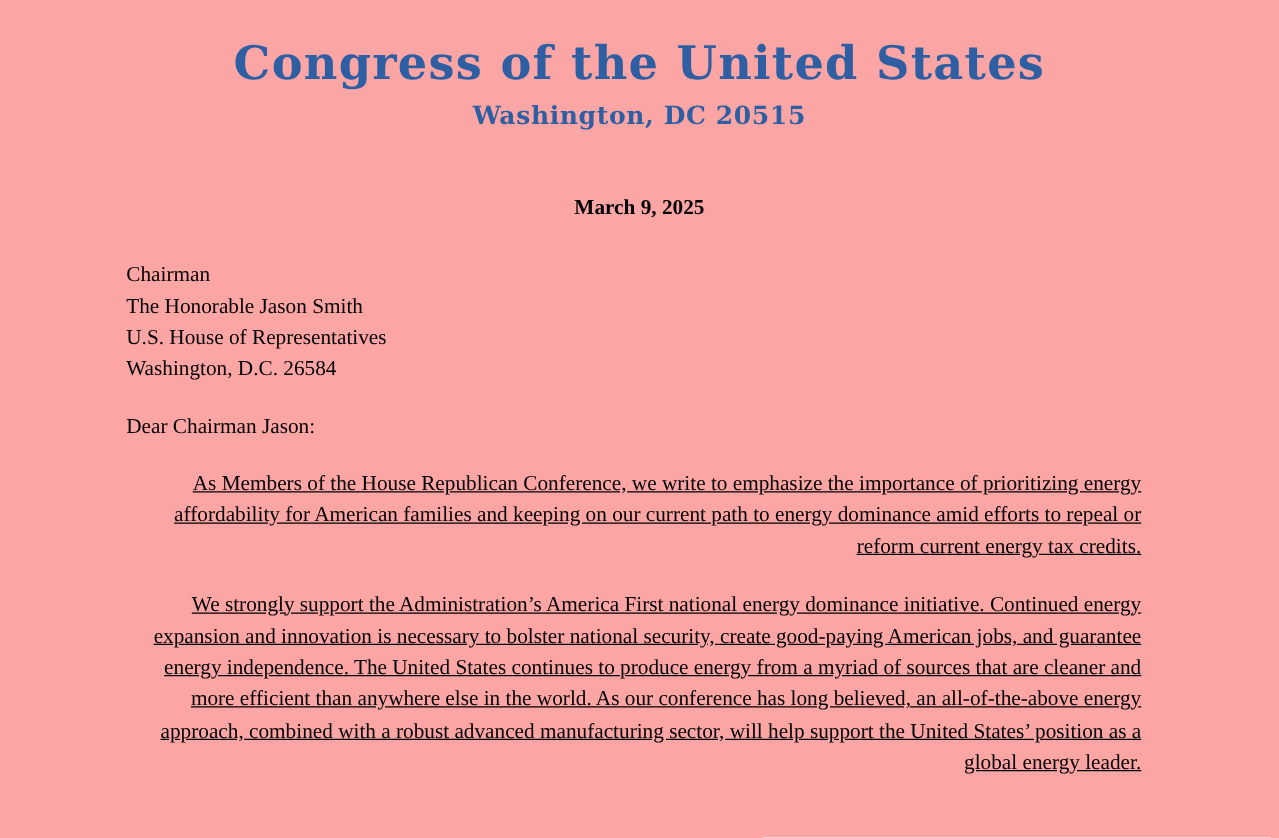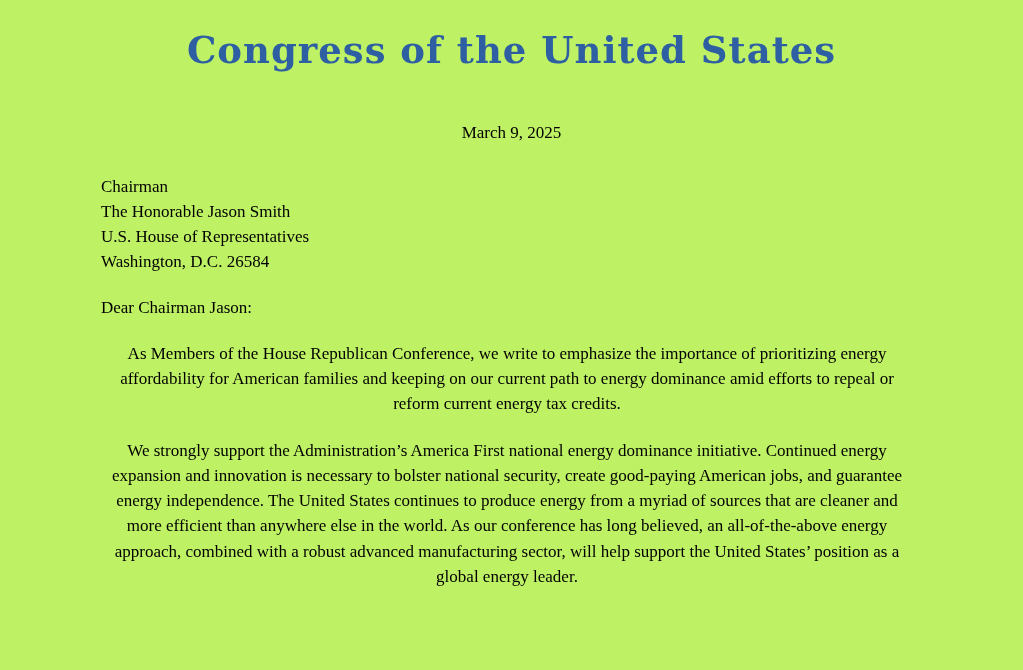--- a/index.html
+++ b/index.html
@@ -4,21 +4,21 @@
 <style>
   html, body {
     margin: 0;
     padding: 0;
     background: #ffffff;
   }
   .page {
     position: relative;
     width: 1023px;
     height: 670px;
-    background: #bef264;
+    background: #fca5a5;
     overflow: hidden;
     font-family: "Liberation Serif", serif;
     color: #000000;
   }
   .letterhead {
     padding-top: 30px;
     text-align: center;
     color: #2e5fa3;
   }
   .letterhead-title {
@@ -34,46 +34,49 @@
     font-family: "DejaVu Serif", serif;
     font-weight: bold;
     font-size: 20px;
     letter-spacing: 0.5px;
   }
   .date-line {
     margin-top: 49px;
     text-align: center;
     font-size: 17px;
     line-height: 25px;
+    font-weight: bold;
   }
   .recipient-block {
     margin: 29px 0 0 101px;
     font-size: 17px;
     line-height: 25px;
   }
   .salutation {
     margin: 21px 0 0 101px;
     font-size: 17px;
     line-height: 25px;
   }
   .body-paragraph {
     margin: 21px 0 0 101px;
     width: 812px;
     font-size: 17px;
     line-height: 25.3px;
-    text-align: center;
+    text-align: right;
+    text-decoration: underline;
   }
 </style>
 </head>
 <body>
 
 <div class="page">
 
   <header class="letterhead">
     <h1 class="letterhead-title">Congress of the United States</h1>
+    <div class="letterhead-subtitle">Washington, DC 20515</div>
   </header>
 
   <div class="date-line">March 9, 2025</div>
 
   <div class="recipient-block">
     <div>Chairman</div>
     <div>The Honorable Jason Smith</div>
     <div>U.S. House of Representatives</div>
     <div>Washington, D.C. 26584</div>
   </div>

